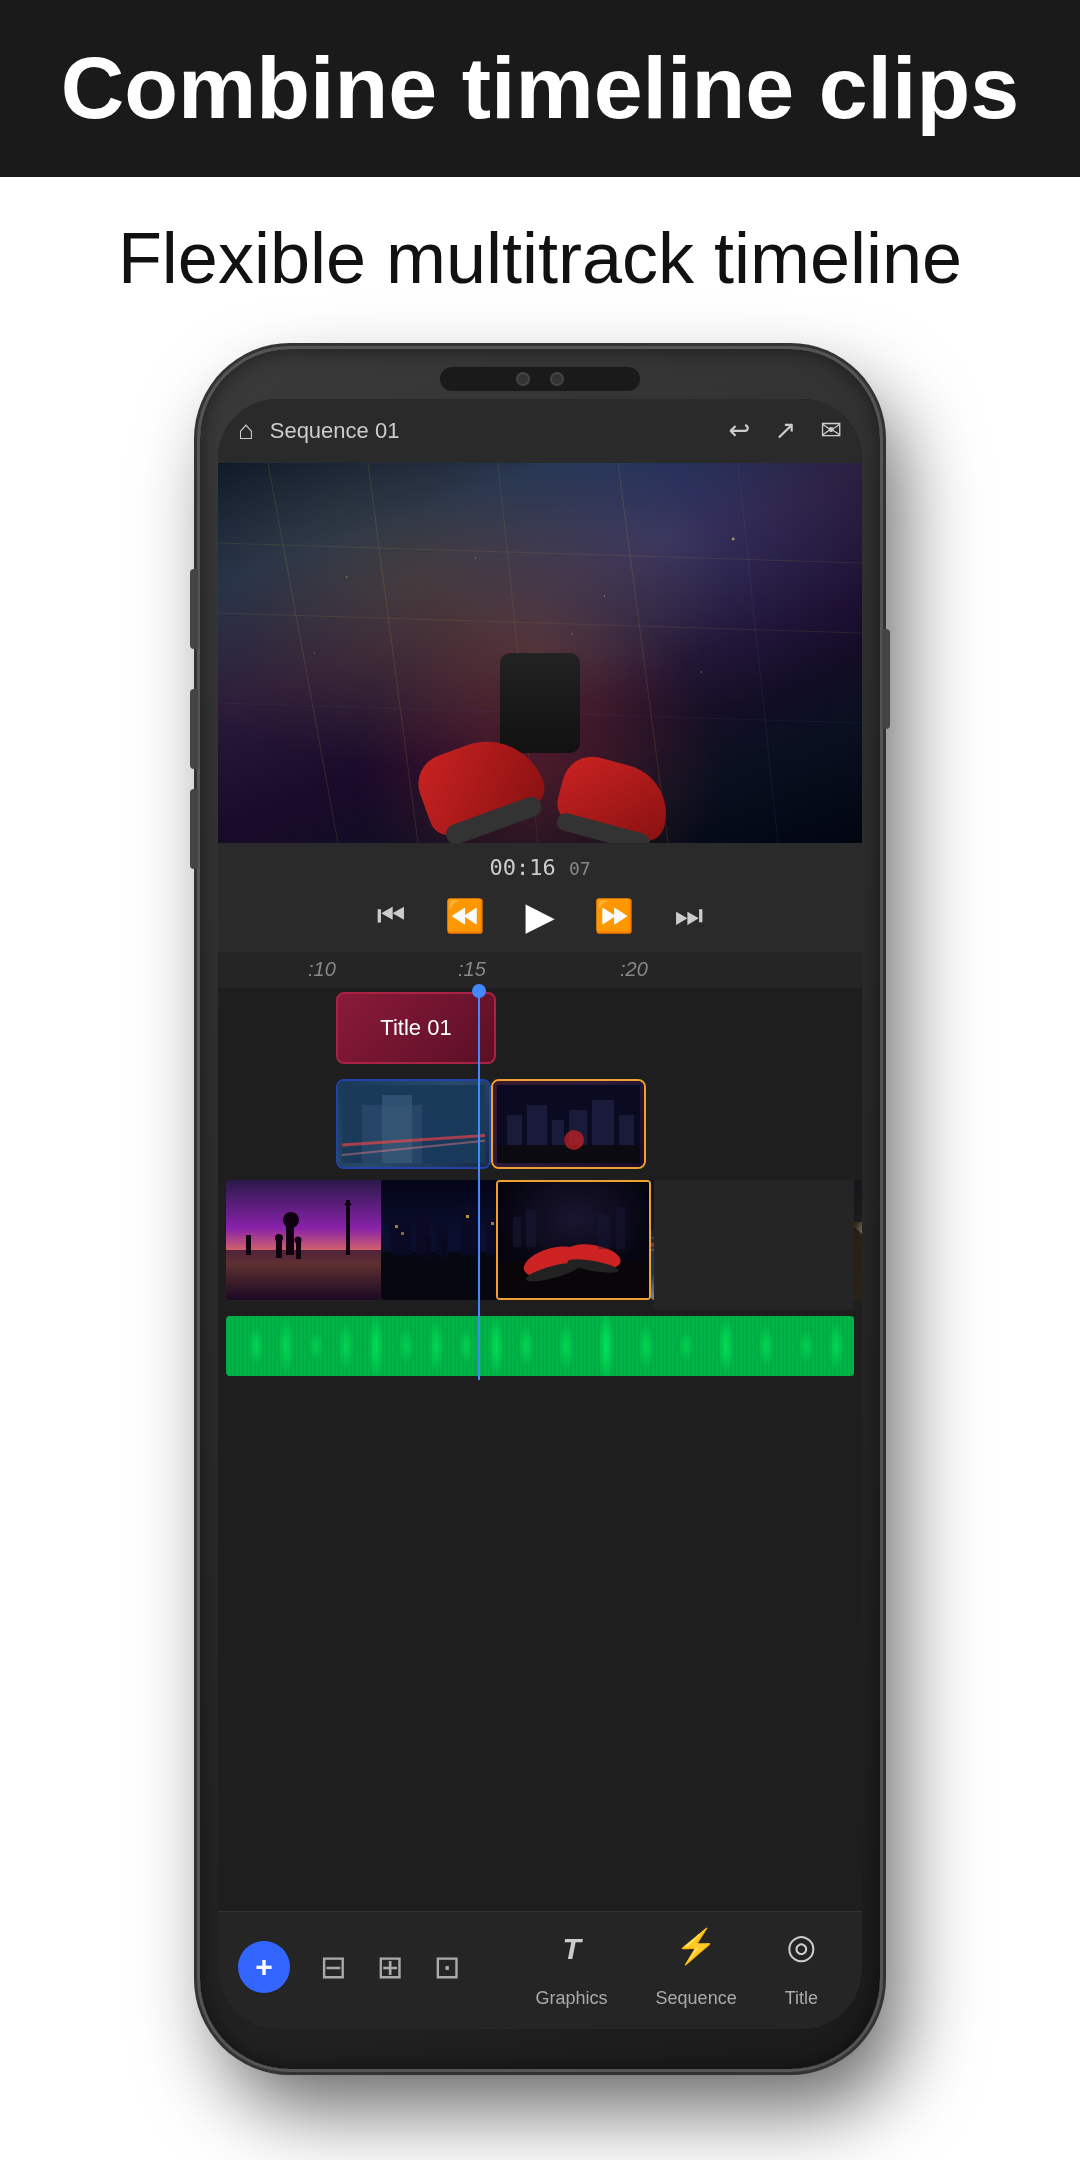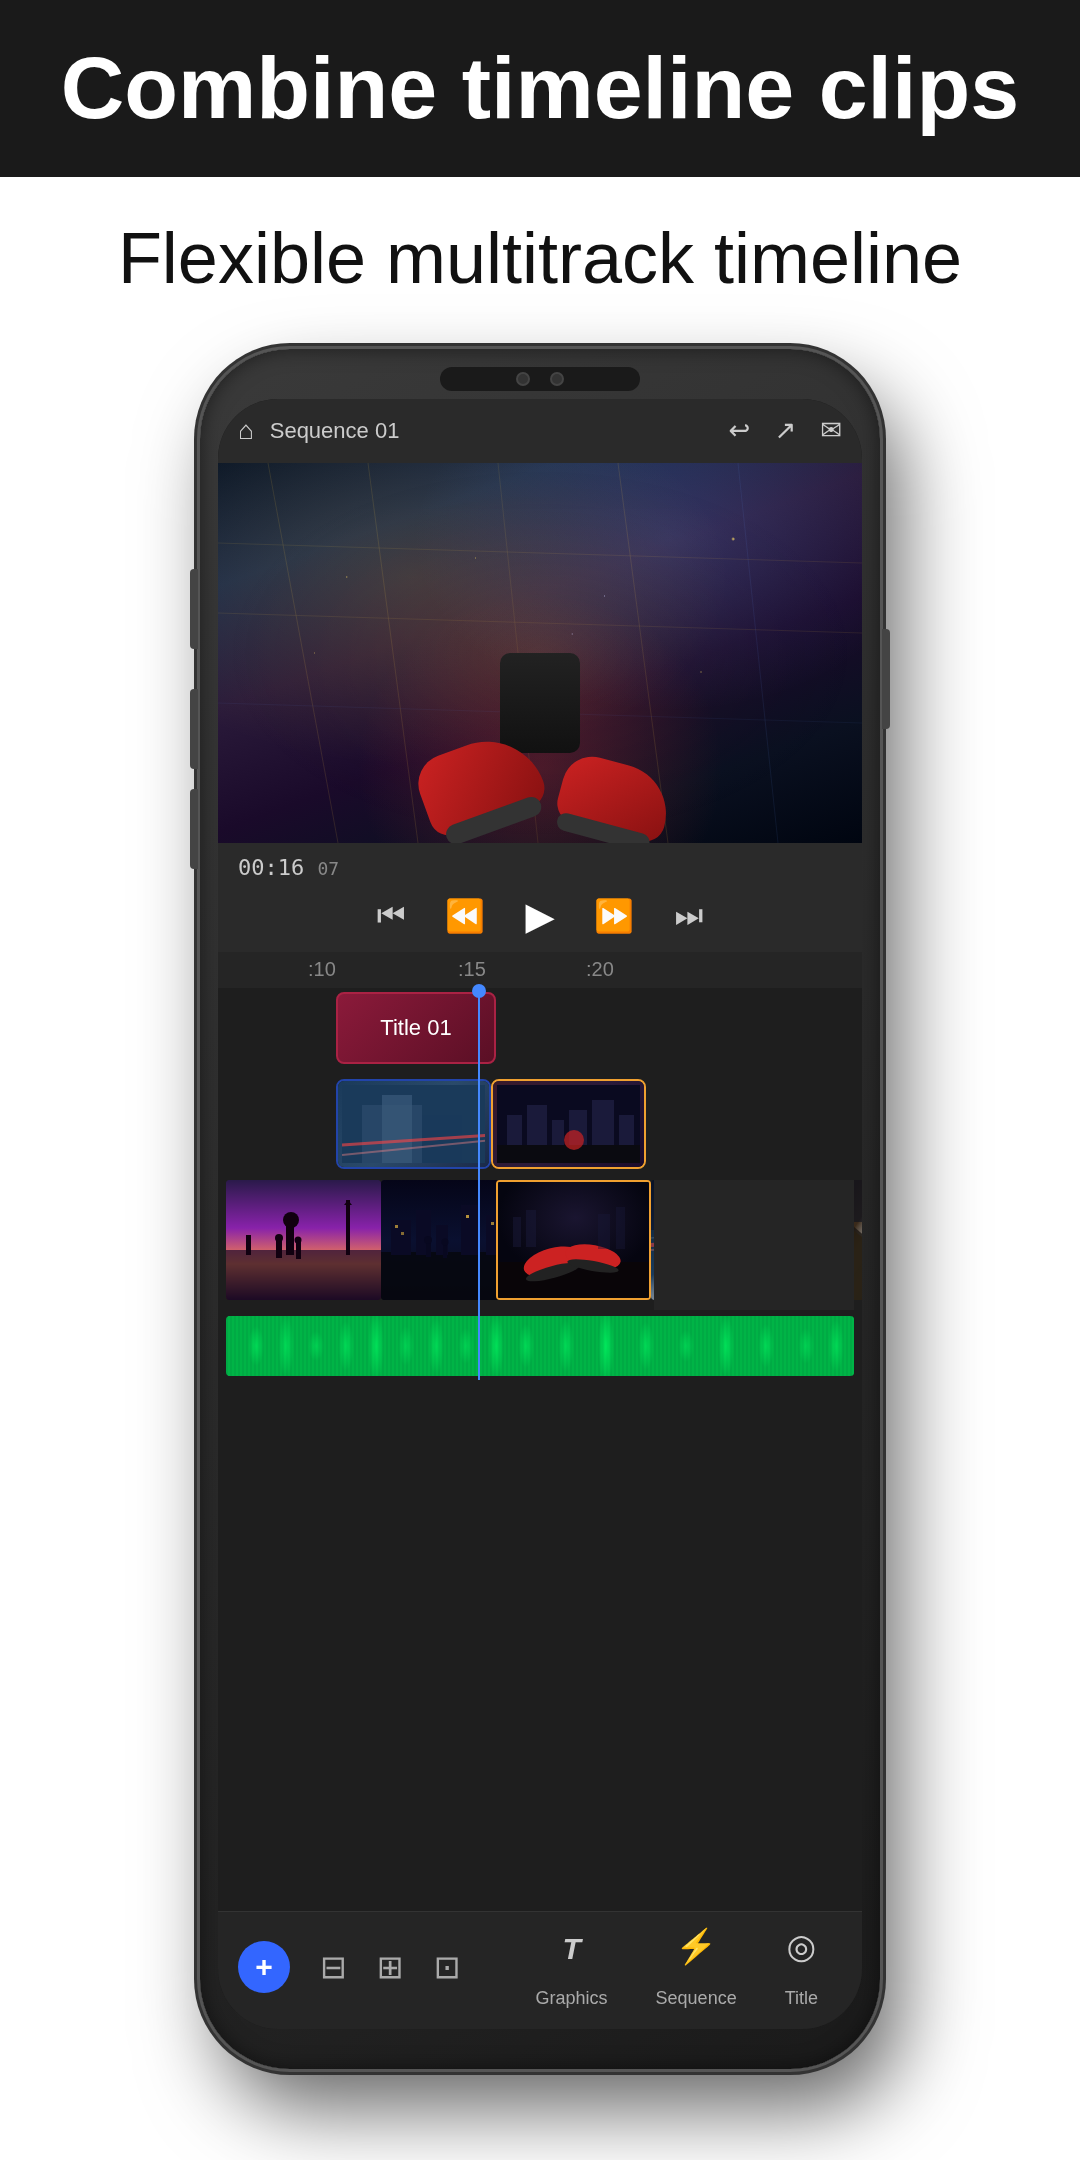--- a/index.html
+++ b/index.html
@@ -226,20 +226,21 @@
       width: 80px;
       height: 100px;
       background: linear-gradient(180deg, #222, #111);
       border-radius: 10px;
     }
 
     
     .playback-section {
       background: #2a2a2a;
       padding: 12px 20px 8px;
+      text-align: center;
     }
     .time-display {
       display: flex;
       flex-direction: column;
       margin-bottom: 8px;
     }
     .time-current {
       color: #cccccc;
       font-size: 22px;
       font-family: monospace;
@@ -281,24 +282,25 @@
       display: flex;
       align-items: center;
       padding: 6px 0;
       background: #252525;
       position: relative;
     }
     .ruler-mark {
       position: absolute;
       color: #888;
       font-size: 20px;
+      font-style: italic;
     }
     .ruler-10 { left: 90px; }
     .ruler-15 { left: 240px; }
-    .ruler-20 { left: 368px; }
+    .ruler-20 { left: 402px; }
 
     
     .tracks-container {
       position: relative;
       padding: 10px 0;
     }
 
     
     .track-title {
       height: 80px;

